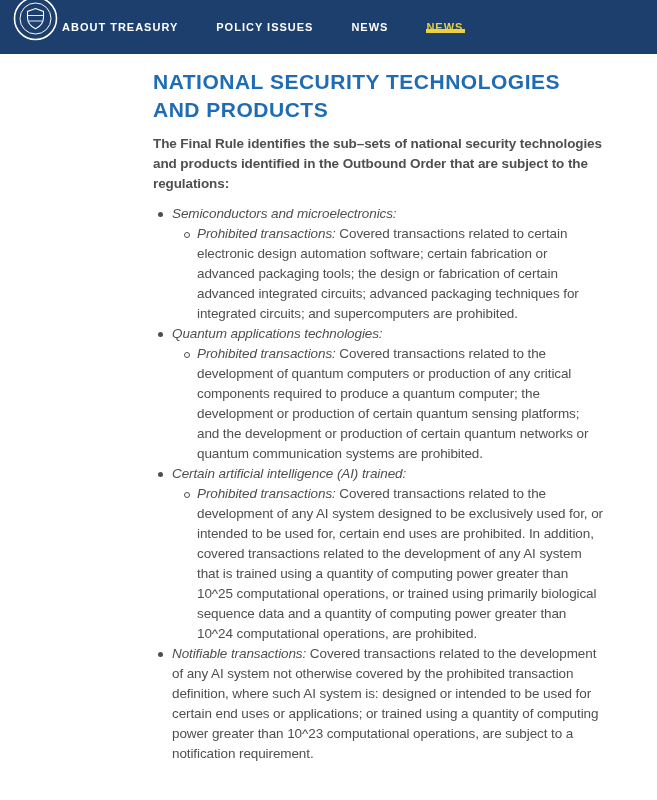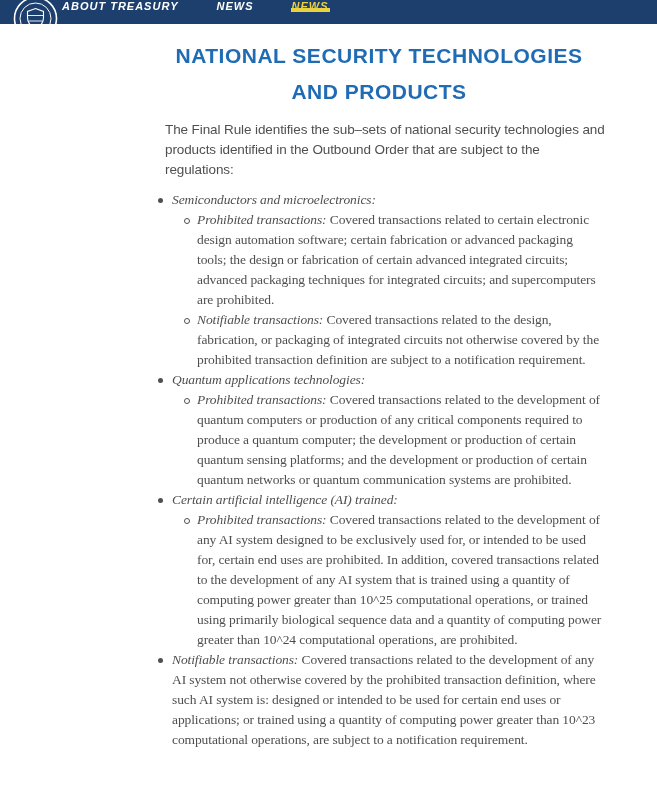--- a/index.html
+++ b/index.html
@@ -11,22 +11,22 @@
   }
   *{box-sizing:border-box;}
   html,body{margin:0;padding:0;}
   body{
     width:657px;height:800px;overflow:hidden;background:#ffffff;
     font-family:"Liberation Sans","DejaVu Sans",sans-serif;
     color:var(--body-text);
   }
   
   .topnav{
-    position:relative;height:24px;background:var(--nav-bg);
-    overflow:hidden;display:flex;align-items:flex-start;font-style:italic;
+    position:relative;height:54px;background:var(--nav-bg);
+    overflow:hidden;display:flex;align-items:center;
   }
   .seal{
     position:absolute;left:13px;top:-4px;width:45px;height:45px;
   }
   .nav-items{
     display:flex;margin-left:62px;column-gap:38px;align-items:stretch;
   }
   .nav-item{
     position:relative;display:flex;align-items:center;
     color:var(--nav-text);font-size:11px;font-weight:bold;
@@ -37,32 +37,32 @@
     content:"";position:absolute;left:0;right:-2px;bottom:0;height:4px;
     background:var(--accent-yellow);
   }
   
   .content{
     margin-left:153px;width:452px;padding-top:12px;
   }
   h1{
     margin:2px 0 10px 0;
     color:var(--heading-blue);
-    font-size:21px;line-height:36px;font-weight:bold;
+    font-size:21px;line-height:28px;font-weight:bold;
     letter-spacing:0.5px;
-    text-align:center;
   }
   .intro{
-    margin:0 0 10px 12px;font-size:13.5px;line-height:20px;
+    margin:0 0 10px 0;font-size:13.5px;line-height:20px;
     letter-spacing:-0.1px;
+    font-weight:bold;
   }
   ul{margin:0;padding:0;list-style:none;}
   .l1 > li{
     position:relative;padding-left:19px;
-    font-size:13.5px;line-height:20px;letter-spacing:-0.1px;font-family:Liberation Serif, serif;
+    font-size:13.5px;line-height:20px;letter-spacing:-0.1px;
   }
   .l1 > li::before{
     content:"";position:absolute;left:5px;top:8px;
     width:5px;height:5px;border-radius:50%;background:var(--body-text);
   }
   .l2{margin:0;}
   .l2 > li{
     position:relative;padding-left:25px;
     font-size:13.5px;line-height:20px;letter-spacing:-0.1px;
   }
@@ -79,38 +79,38 @@
 <header class="topnav">
   <svg class="seal" viewBox="0 0 45 45" fill="none" stroke="#ffffff">
     <circle cx="22.5" cy="22.5" r="21" stroke-width="1.6"></circle>
     <circle cx="22.5" cy="22.5" r="15.5" stroke-width="1"></circle>
     <path d="M22.5 12.5 L30.5 15.5 V21.5 C30.5 27.5 26.5 30.8 22.5 32.8 C18.5 30.8 14.5 27.5 14.5 21.5 V15.5 Z" stroke-width="1.1"></path>
     <path d="M15 19.5 H30" stroke-width="0.9"></path>
     <path d="M15.5 25 H29.5" stroke-width="0.9"></path>
   </svg>
   <nav class="nav-items">
     <div class="nav-item">ABOUT TREASURY</div>
+    <div class="nav-item">POLICY ISSUES</div>
     <div class="nav-item">NEWS</div>
     <div class="nav-item active">NEWS</div>
   </nav>
 </header>
 
 <main class="content">
 
   <h1>NATIONAL SECURITY TECHNOLOGIES AND PRODUCTS</h1>
 
   <p class="intro">The Final Rule identifies the sub–sets of national security technologies and products identified in the Outbound Order that are subject to the regulations:</p>
 
   <ul class="l1">
 
     <li>
       <span class="lead">Semiconductors and microelectronics:</span>
       <ul class="l2">
         <li><span class="lead">Prohibited transactions:</span> <span>Covered transactions related to certain electronic design automation software; certain fabrication or advanced packaging tools; the design or fabrication of certain advanced integrated circuits; advanced packaging techniques for integrated circuits; and supercomputers are prohibited.</span></li>
-        <li><span class="lead">Notifiable transactions:</span> <span>Covered transactions related to the design, fabrication, or packaging of integrated circuits not otherwise covered by the prohibited transaction definition are subject to a notification requirement.</span></li>
       </ul>
     </li>
 
     <li>
       <span class="lead">Quantum applications technologies:</span>
       <ul class="l2">
         <li><span class="lead">Prohibited transactions:</span> <span>Covered transactions related to the development of quantum computers or production of any critical components required to produce a quantum computer; the development or production of certain quantum sensing platforms; and the development or production of certain quantum networks or quantum communication systems are prohibited.</span></li>
       </ul>
     </li>
 

